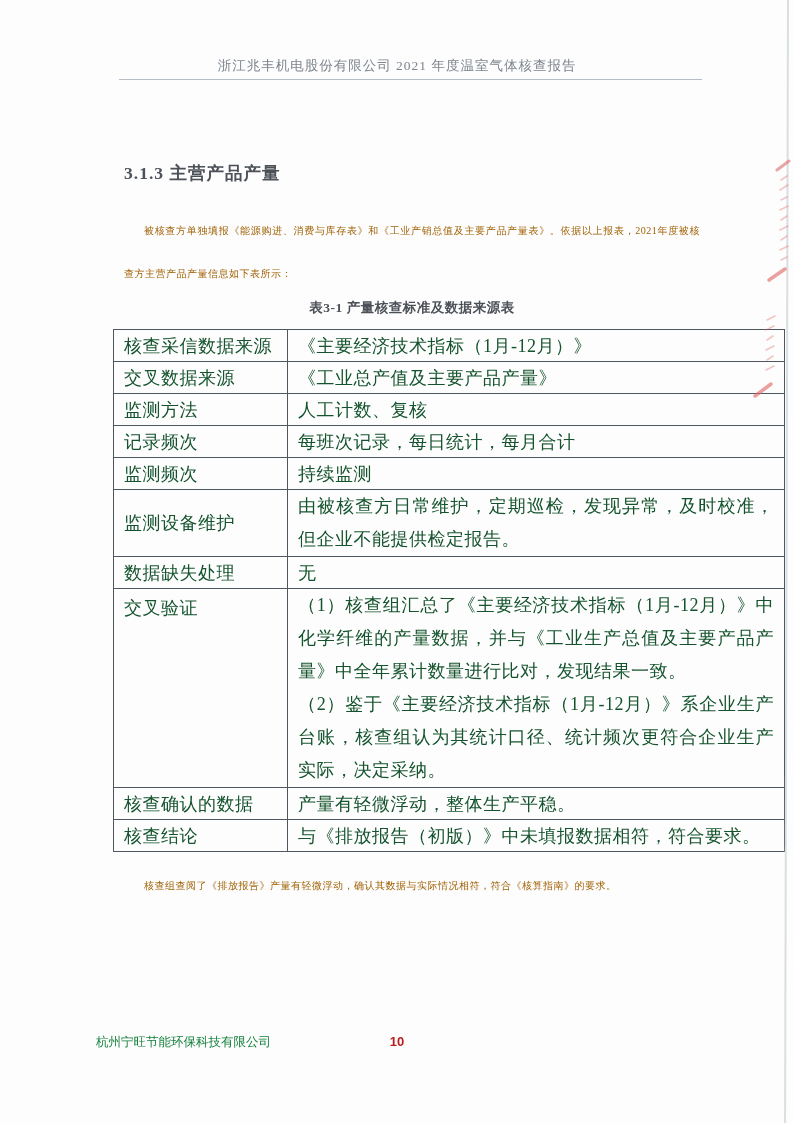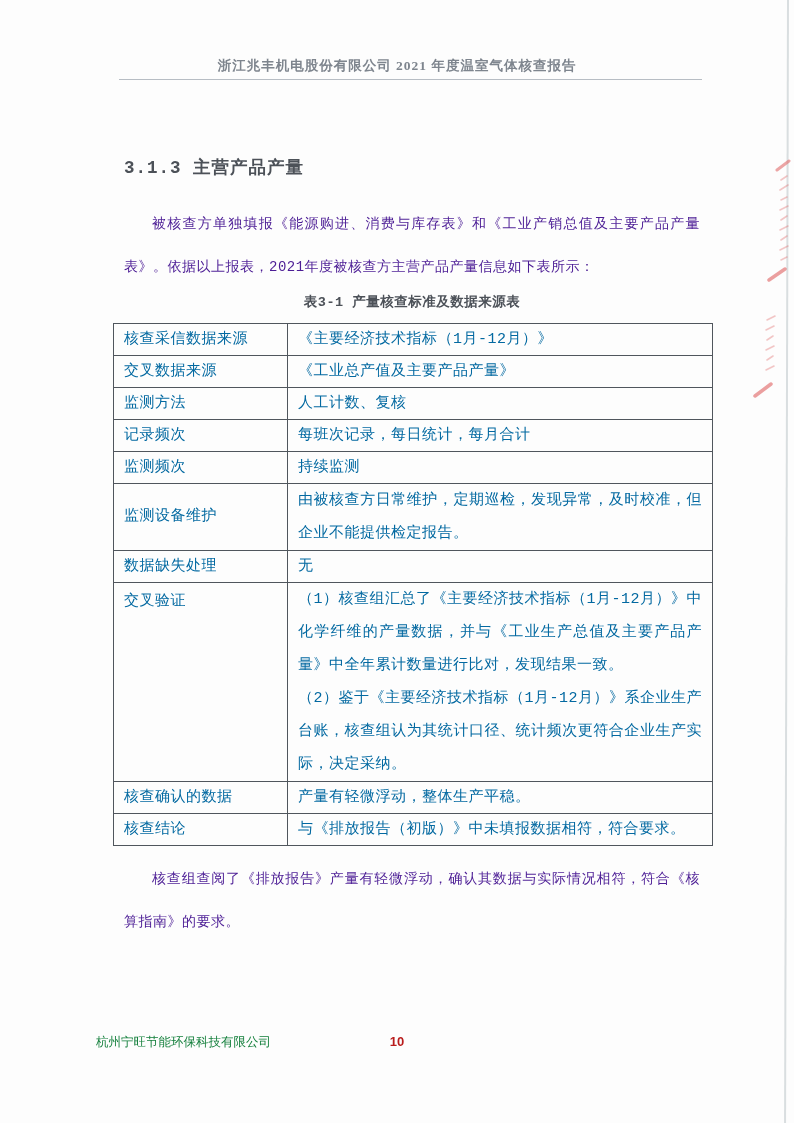--- a/index.html
+++ b/index.html
@@ -6,43 +6,43 @@
   .page{
     position:relative; width:794px; height:1123px; margin:0 auto;
     background:#fdfdfd; overflow:hidden;
     font-family:"Liberation Serif","DejaVu Serif",serif;
     color:#565c63;
   }
   
   .header-title{
     position:absolute; top:57px; left:0; right:0;
     text-align:center; font-size:13.5px; letter-spacing:1px;
-    color:#7e858e; font-weight:bold;
+    color:#7e858e; font-weight:normal;
   }
   .header-rule{
     position:absolute; top:79px; left:119px; right:92px;
     border-top:1.5px solid #b7bdc4;
   }
   
-  .content{ position:absolute; top:7px; left:124px; right:94px;font-family:Liberation Mono, monospace; }
+  .content{ position:absolute; top:13px; left:124px; right:94px; }
   .section-heading{
     margin:148px 0 0 0; font-size:17.5px; font-weight:bold; color:#4c5158;
     letter-spacing:1px;
   }
   .body-para{
-    margin:24px 0 0 0; font-size:14px; line-height:43px;
-    text-align:justify; text-indent:2em; color:#4c1d95; letter-spacing:.5px;
+    margin:24px 0 0 0; font-size:10px; line-height:43px;
+    text-align:justify; text-indent:2em; color:#a16207; letter-spacing:.5px;
   }
   .table-caption{
     margin:4px 0 12px 0; text-align:center; font-weight:bold;
     font-size:13.5px; color:#4c5158; letter-spacing:.5px;
   }
   table.kv{
-    width:600px; margin-left:-11px; border-collapse:collapse;
-    font-size:15px; color:#0369a1;
+    width:672px; margin-left:-11px; border-collapse:collapse;
+    font-size:18px; color:#14532d;
   }
   table.kv, table.kv td{ border:1.4px solid #50565d; }
   table.kv td{ padding:0 10px; height:31px; line-height:20px; vertical-align:middle; letter-spacing:.5px; }
   td.k{ width:153px; }
   td.v{ padding-left:13px; }
   td.multi{ padding-top:6px; padding-bottom:6px; }
   td.multi p{ margin:0; line-height:33px; text-align:justify; }
   .closing{ margin-top:12px; }
   
   .footer-company{

